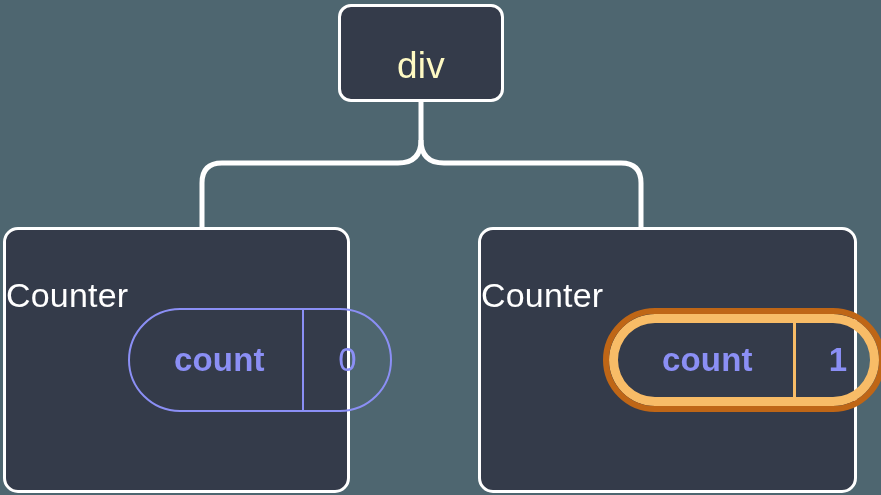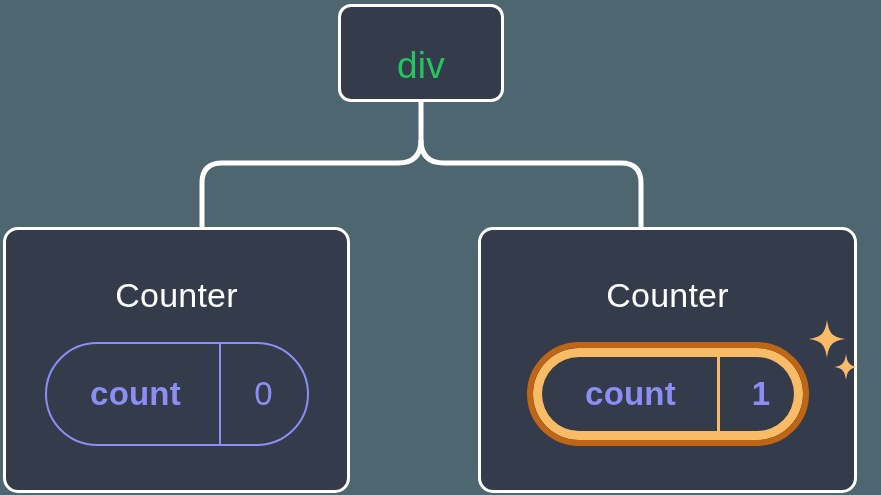--- a/index.html
+++ b/index.html
@@ -45,32 +45,31 @@
     left: 338px;
     top: 4px;
     width: 166px;
     height: 98px;
     border-radius: 13px;
     display: flex;
     align-items: center;
     justify-content: center;
   }
   #node-root .node-title {
-    color: #22c55e;
+    color: #fef9c3;
     font-size: 37px;
     line-height: 1;
     letter-spacing: 0.3px;
     margin-top: 24px;
   }
 
   
   .counter-card {
     display: flex;
-    flex-direction: column;
-    align-items: center;
+    flex-direction: row;
     padding-top: 48px;
   }
   #node-counter-left {
     left: 3px;
     top: 227px;
     width: 347px;
     height: 266px;
   }
   #node-counter-right {
     left: 478px;

